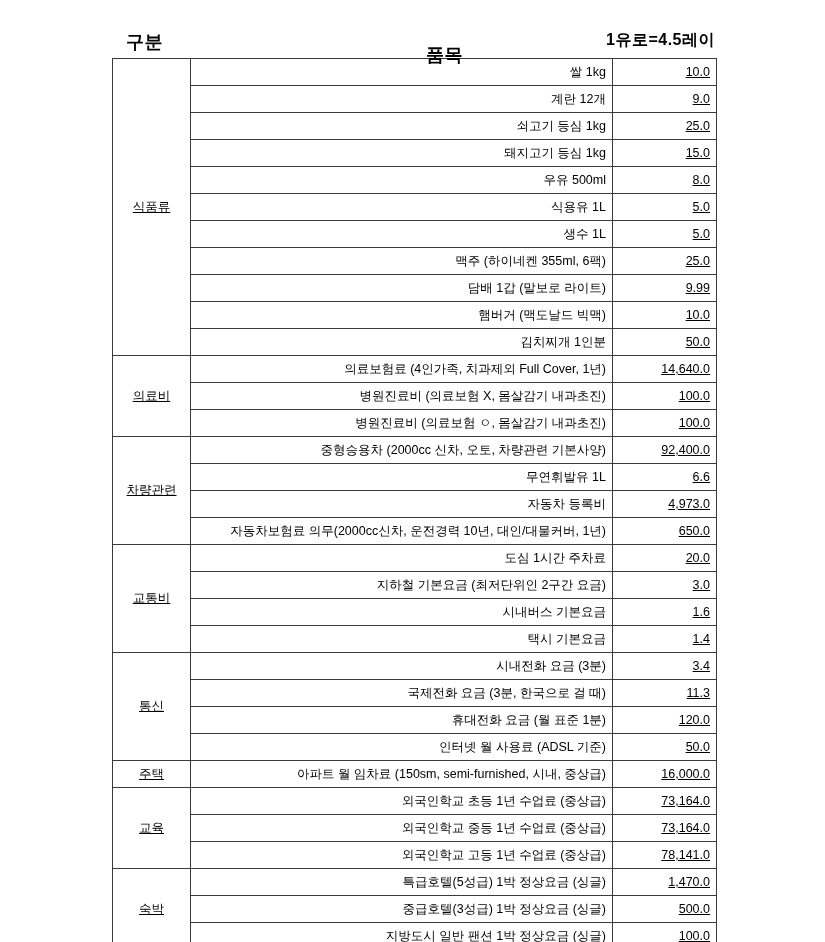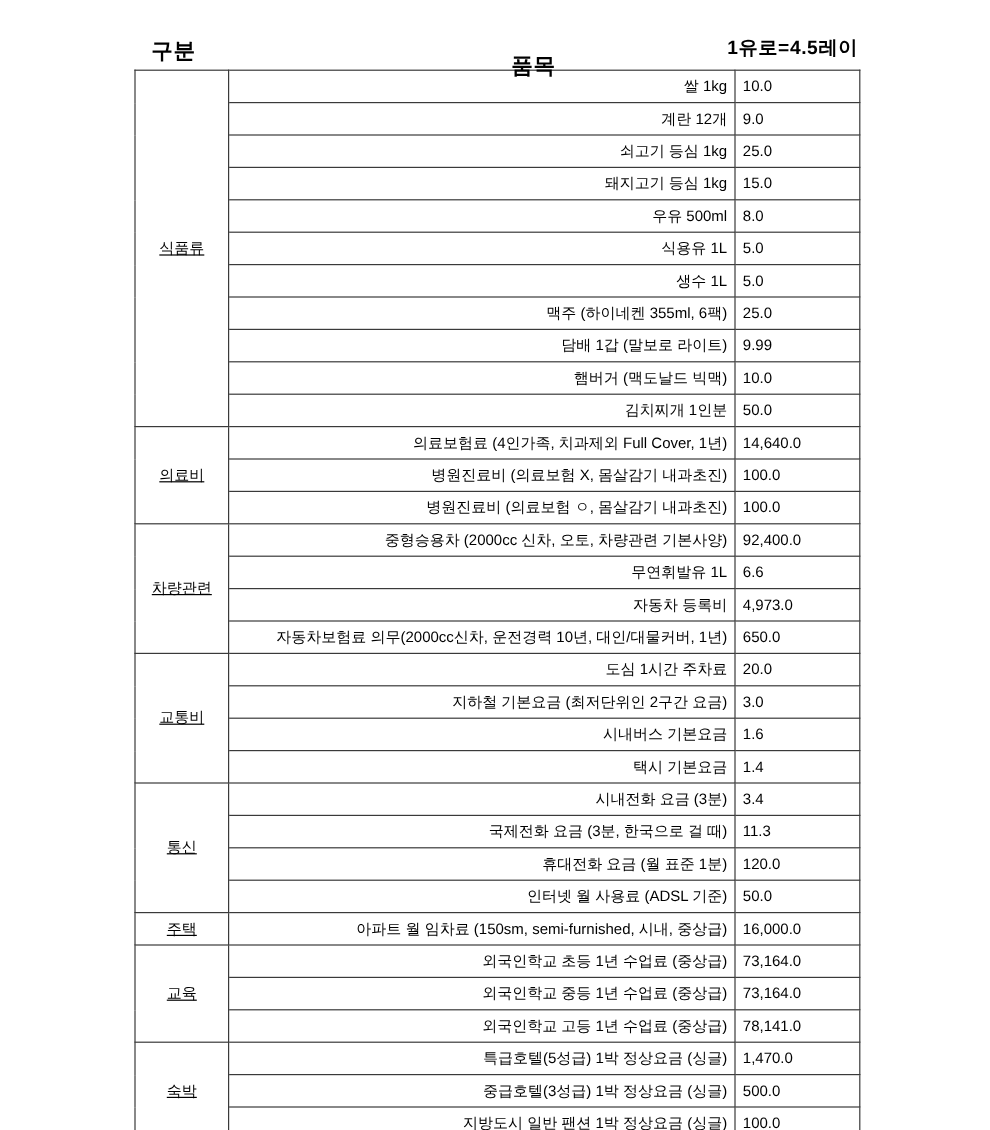--- a/index.html
+++ b/index.html
@@ -56,21 +56,23 @@
     font-size: 12.5px;
     text-decoration: underline;
   }
   td.item {
     width: 422px;
     text-align: right;
     padding-left: 9px;
   }
   td.val {
     width: 104px;
+    text-align: right;
     padding-right: 8px;
+    text-decoration: underline;
   }
 </style>
 </head>
 <body>
 
 <div class="page">
 
   <div class="header-row">
     <div class="hdr hdr-category">구분</div>
     <div class="hdr hdr-item">품목</div>

